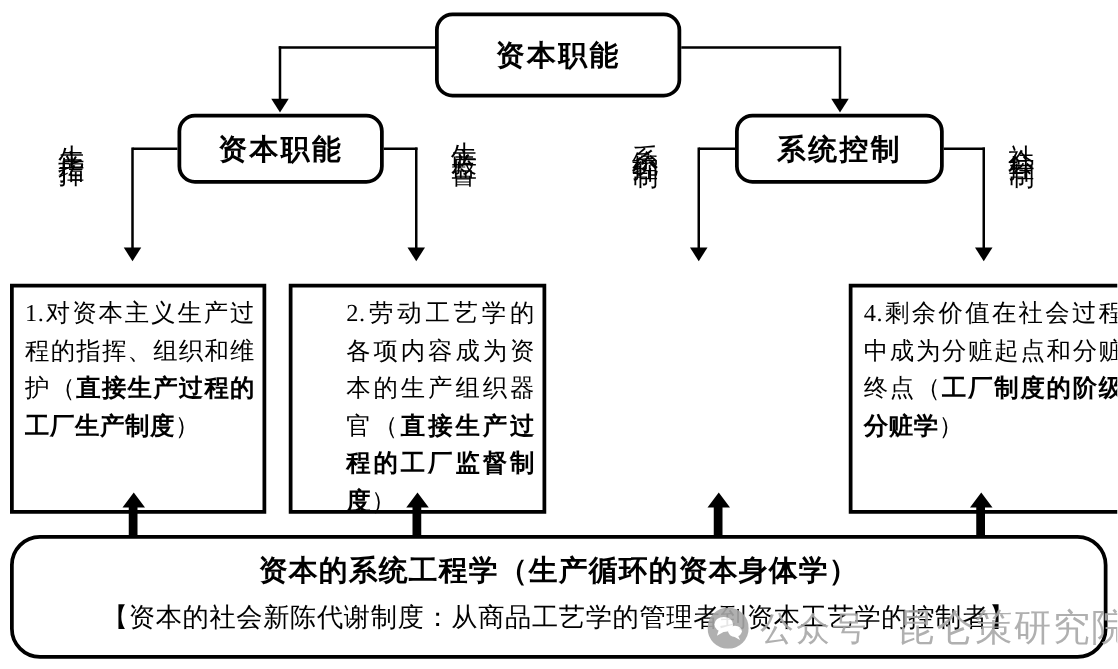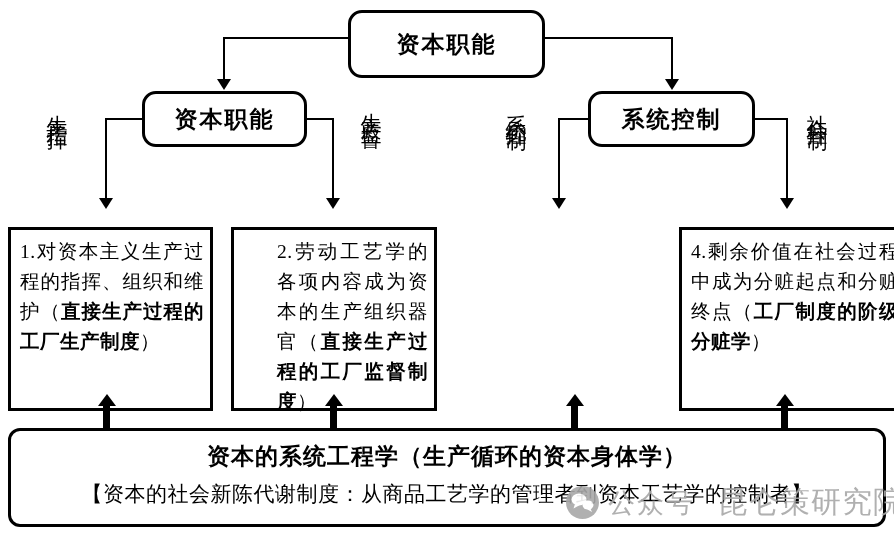--- a/index.html
+++ b/index.html
@@ -22,21 +22,21 @@
   .cbox{
     position:absolute;top:227px;height:184px;border:3px solid #000;background:#fff;box-sizing:border-box;
     padding:7px 6px 4px 9px;font-size:19.5px;line-height:30px;text-align:justify;letter-spacing:0.5px;
   }
   .cbox b{font-weight:bold;}
   .vlabel{
     position:absolute;writing-mode:vertical-rl;text-orientation:upright;
     font-size:21px;letter-spacing:5px;line-height:1;
   }
   #summary-box{
-    position:absolute;left:8px;top:428px;width:878px;height:99px;border:3px solid #000;border-radius:12px;
+    position:absolute;left:8px;top:428px;width:878px;height:99px;border:3px solid #000;border-radius:24px;
     box-sizing:border-box;background:transparent;text-align:center;z-index:0;
   }
   #summary-line1{
     position:relative;z-index:2;margin-top:10px;font-family:"Liberation Sans","DejaVu Sans",sans-serif;
     font-weight:bold;font-size:23px;letter-spacing:1px;
   }
   #summary-line2{
     position:relative;z-index:2;margin-top:8px;font-size:21px;letter-spacing:0.5px;
   }
   #watermark{

